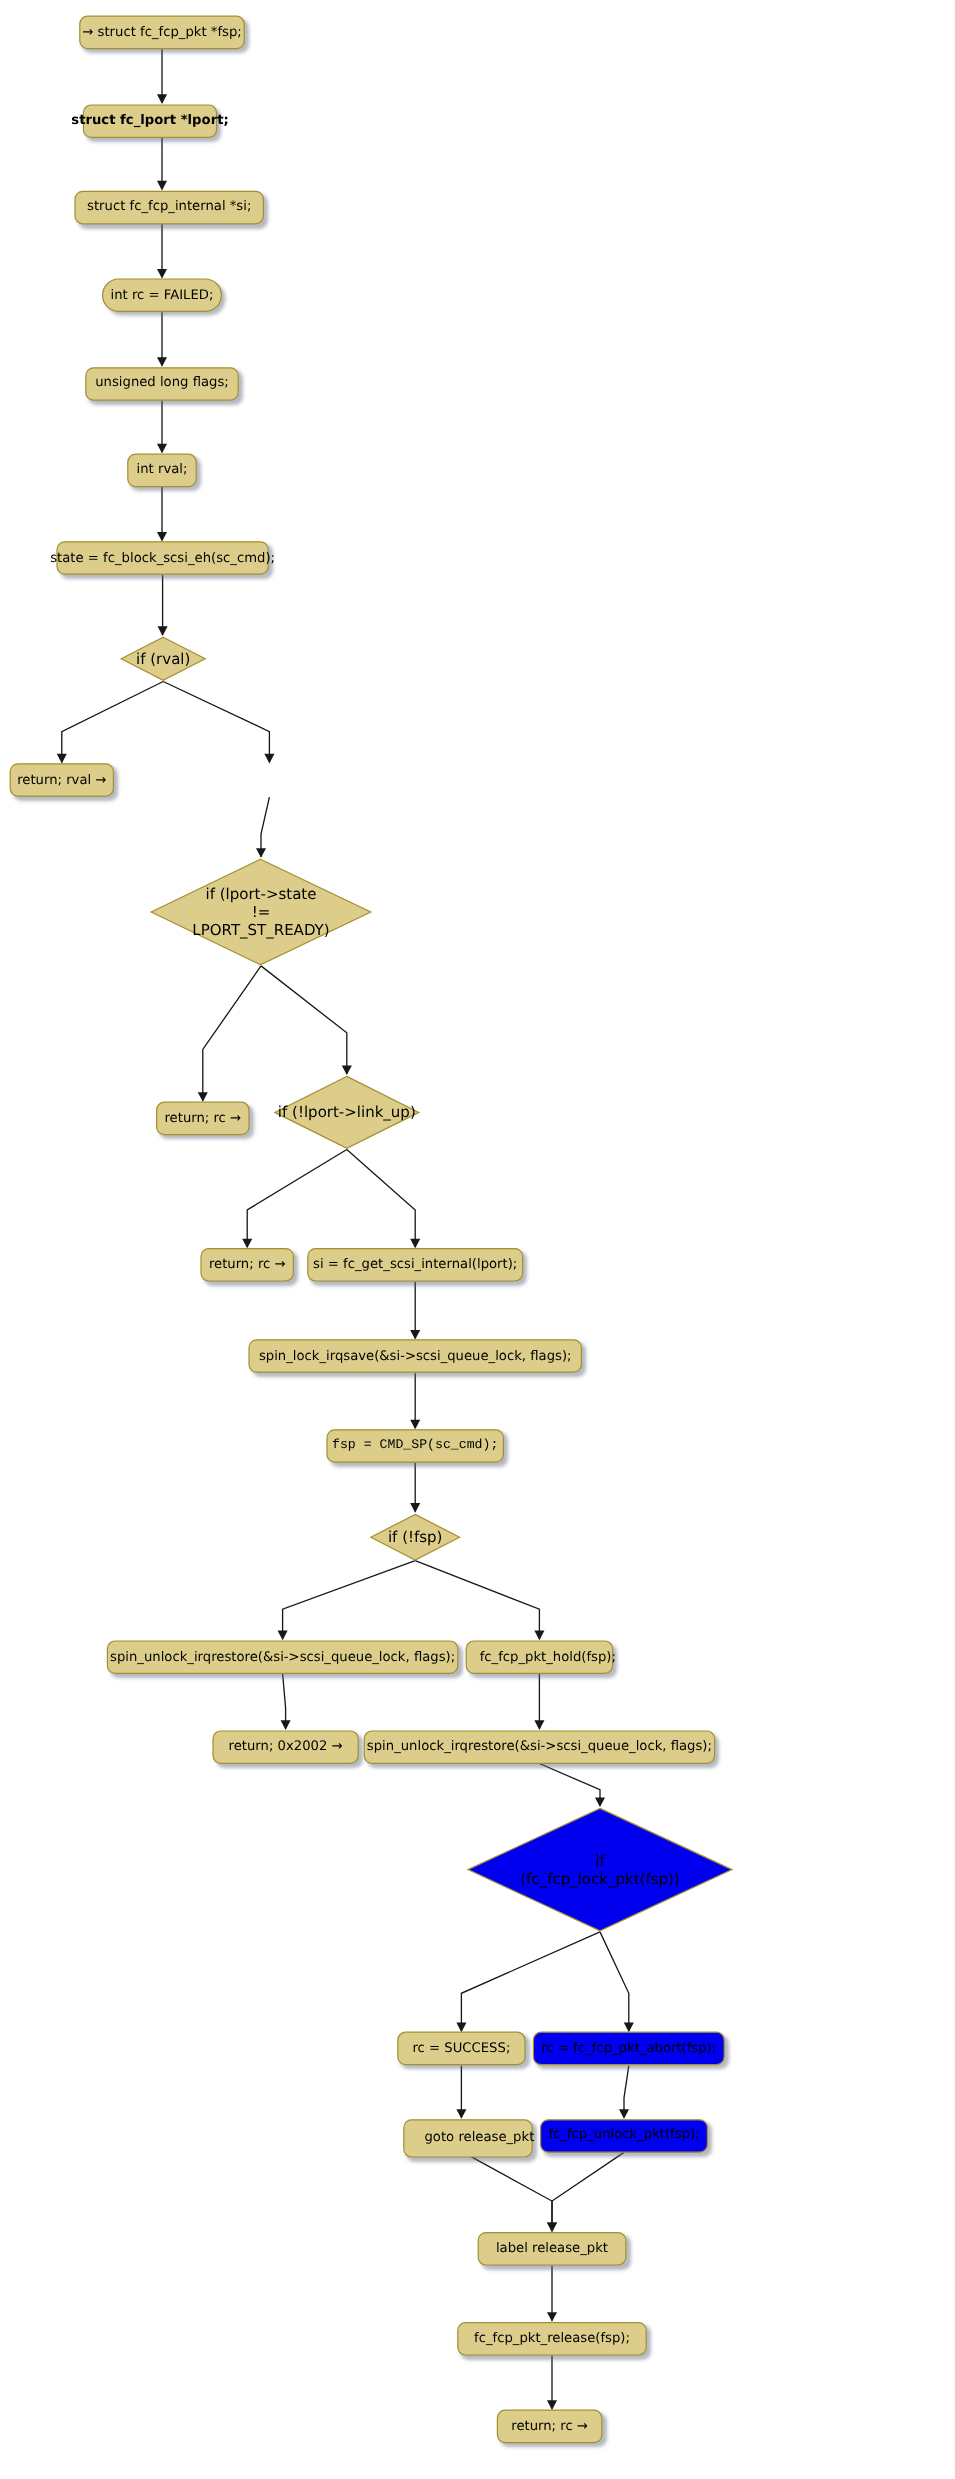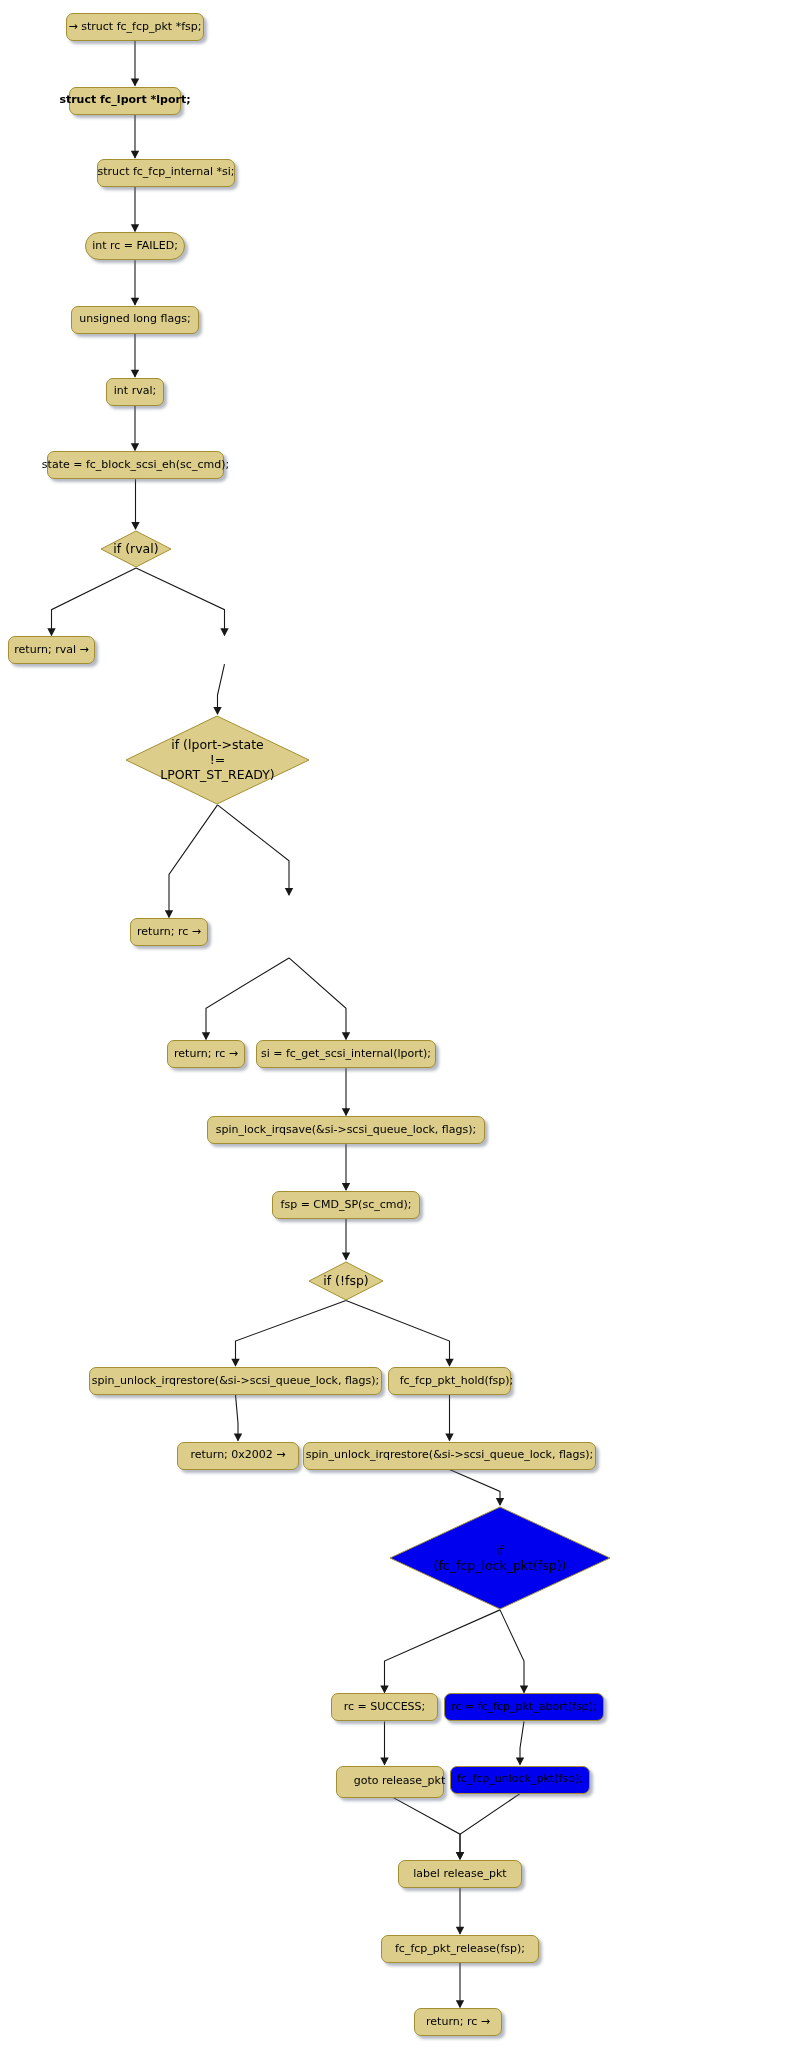--- a/index.html
+++ b/index.html
@@ -145,21 +145,21 @@
       <path d="M 520 1793.609375 L 460 1834.180625 L 460 1859.046875" class="edge-line"></path>
       <polygon points="455.8,1852.046875 464.2,1852.046875 460,1860.046875" class="arrow-head"></polygon>
       <path d="M 460 1888.046875 L 460 1933.8125" class="edge-line"></path>
       <polygon points="455.8,1926.8125 464.2,1926.8125 460,1934.8125" class="arrow-head"></polygon>
       <path d="M 460 1962.8125 L 460 2007.28125" class="edge-line"></path>
       <polygon points="455.8,2000.28125 464.2,2000.28125 460,2008.28125" class="arrow-head"></polygon>
     </svg>
 
   <div class="node box" style="left: 66px; top: 13.1175px; width: 138px; height: 28px;">→ struct fc_fcp_pkt *fsp;</div>
   <div class="node box" style="left: 69px; top: 86.5752px; width: 112px; height: 28px; font-weight: bold;">struct fc_lport *lport;</div>
-  <div class="node box" style="left: 62px; top: 158.721px; width: 138px; height: 28px; margin-left: 35px;">struct fc_fcp_internal *si;</div>
+  <div class="node box" style="left: 62px; top: 158.721px; width: 158px; height: 28px;">struct fc_fcp_internal *si;</div>
   <div class="node box" style="left: 85px; top: 232.179px; width: 100px; height: 28px; border-radius: 14px;">int rc = FAILED;</div>
   <div class="node box" style="left: 71px; top: 305.637px; width: 128px; height: 28px;">unsigned long flags;</div>
   <div class="node box" style="left: 106px; top: 377.783px; width: 58px; height: 28px;">int rval;</div>
   <div class="node box" style="left: 47px; top: 451.241px; width: 177px; height: 28px;">state = fc_block_scsi_eh(sc_cmd);</div>
 
   <div class="diamond-wrap" style="left: 100px; top: 529.945px; width: 72px; height: 38px;">
     <svg width="72" height="38" viewBox="0 0 72 38">
       <polygon points="36,1 71,19 36,37 1,19" fill="#dccd8b" stroke="#a38f31" stroke-width="1"></polygon>
       <polygon points="38,3 73,21 38,39 3,21" fill="rgba(90,100,120,0.30)" style="mix-blend-mode:multiply" transform="translate(0,0)" opacity="0"></polygon>
     </svg>
@@ -172,25 +172,31 @@
     <svg width="185" height="90" viewBox="0 0 185 90">
       <polygon points="92,1 184,45 92,89 1,45" fill="#dccd8b" stroke="#a38f31" stroke-width="1"></polygon>
     </svg>
     <div class="diamond-label">if (lport-&gt;state
 !=
 LPORT_ST_READY)</div>
   </div>
 
   <div class="node box" style="left: 130px; top: 918.222px; width: 78px; height: 28px;">return; rc →</div>
 
+  <div class="diamond-wrap" style="left: 228px; top: 895.923px; width: 122px; height: 62px;">
+    <svg width="122" height="62" viewBox="0 0 122 62">
+      <polygon points="61,1 121,31 61,61 1,31" fill="#dccd8b" stroke="#a38f31" stroke-width="1"></polygon>
+    </svg>
+    <div class="diamond-label">if (!lport-&gt;link_up)</div>
+  </div>
 
   <div class="node box" style="left: 167px; top: 1040.21px; width: 78px; height: 28px;">return; rc →</div>
   <div class="node box" style="left: 256px; top: 1040.21px; width: 180px; height: 28px;">si = fc_get_scsi_internal(lport);</div>
   <div class="node box" style="left: 207px; top: 1116.3px; width: 278px; height: 28px;">spin_lock_irqsave(&amp;si-&gt;scsi_queue_lock, flags);</div>
-  <div class="node box" style="left: 272px; top: 1191.07px; width: 148px; height: 28px;">fsp = CMD_SP(sc_cmd);</div>
+  <div class="node box" style="left: 272px; top: 1191.07px; width: 148px; height: 28px; font-family: Liberation Mono, monospace;">fsp = CMD_SP(sc_cmd);</div>
 
   <div class="diamond-wrap" style="left: 308px; top: 1260.59px; width: 76px; height: 40px;">
     <svg width="76" height="40" viewBox="0 0 76 40">
       <polygon points="38,1 75,20 38,39 1,20" fill="#dccd8b" stroke="#a38f31" stroke-width="1"></polygon>
     </svg>
     <div class="diamond-label">if (!fsp)</div>
   </div>
 
   <div class="node box" style="left: 89px; top: 1366.84px; width: 293px; height: 28px;">spin_unlock_irqrestore(&amp;si-&gt;scsi_queue_lock, flags);</div>
   <div class="node box" style="left: 388px; top: 1366.84px; width: 123px; height: 28px; padding-left: 21px;">fc_fcp_pkt_hold(fsp);</div>

